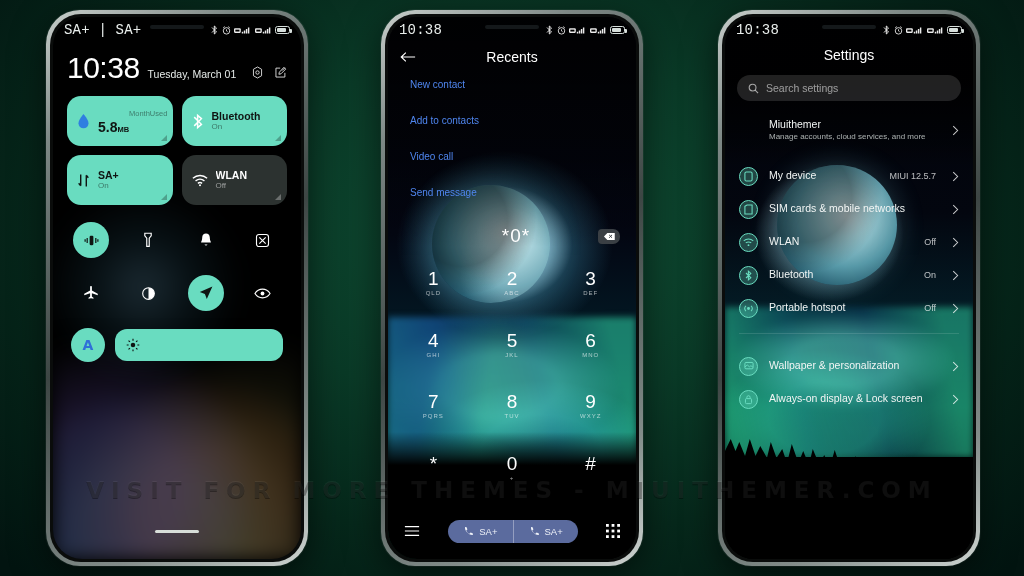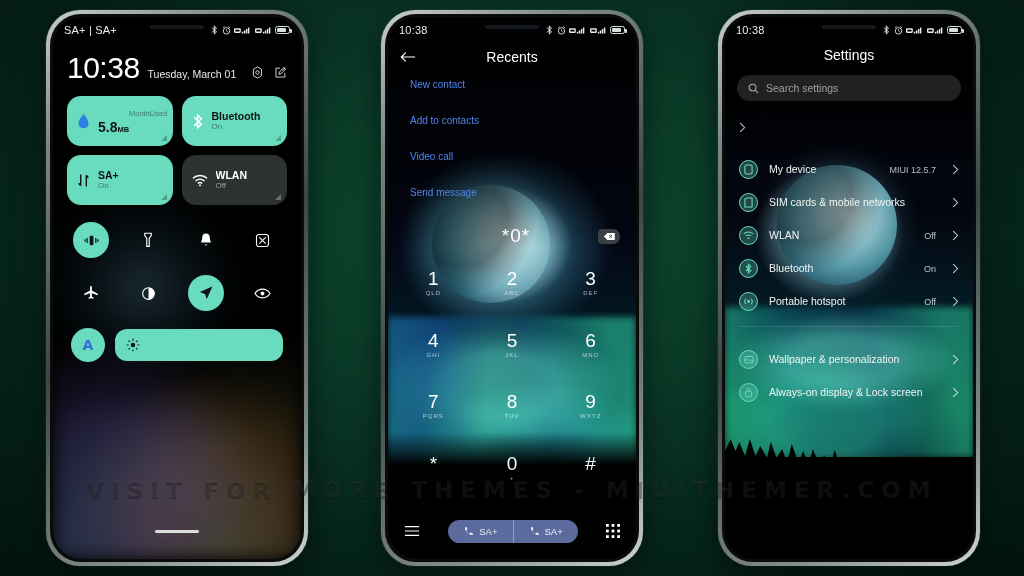--- a/index.html
+++ b/index.html
@@ -53,21 +53,21 @@
     background:#14181a;
   }
 
   
   .statusbar{
     position:relative; z-index:8;
     height:26px; display:flex; align-items:center;
     padding:0 11px; color:#fff;
     font-size:8.5px; letter-spacing:.2px;
   }
-  .sb-left{ flex:1; font-size:11px; color:#e9eeec; }
+  .sb-left{ flex:1; font-size:14px; color:#e9eeec;font-family:Liberation Mono, monospace; }
   .sb-right{ display:flex; align-items:center; gap:3.5px; }
   .sb-ico{ display:block; opacity:.92; }
   .batt{
     width:15px; height:8px; border:1px solid #d6dedb; border-radius:2.5px;
     position:relative; display:inline-block;
   }
   .batt::after{ content:""; position:absolute; right:-2.5px; top:2px; width:1.5px; height:4px; background:#d6dedb; border-radius:0 1px 1px 0;}
   .batt i{ position:absolute; left:1px; top:1px; bottom:1px; width:9px; background:#d6dedb; border-radius:1px; display:block;}
 
   
@@ -640,20 +640,24 @@
       <div class="searchbar">
         <svg width="11" height="11" viewBox="0 0 12 12">
               <circle cx="5" cy="5" r="3.7" fill="none" stroke="rgba(255,255,255,.6)" stroke-width="1.2"></circle>
               <path d="M7.8 7.8 11 11" stroke="rgba(255,255,255,.6)" stroke-width="1.2"></path>
             </svg>
         <span>Search settings</span>
       </div>
 
       <div class="sgroup">
         <div class="srow">
+          <div class="slabels" style="margin-left:30px">
+            <div class="slabel">Miuithemer</div>
+            <div class="ssub">Manage accounts, cloud services, and more</div>
+          </div>
           <svg class="chev" width="7" height="11" viewBox="0 0 8 12">
                 <path d="M1.4 1 6.4 6l-5 5" fill="none" stroke="#fff" stroke-width="1.2"></path>
               </svg>
         </div>
       </div>
 
       <div class="sgroup">
         <div class="srow">
           <span class="sicon">
                 <svg width="9" height="11" viewBox="0 0 10 12">

